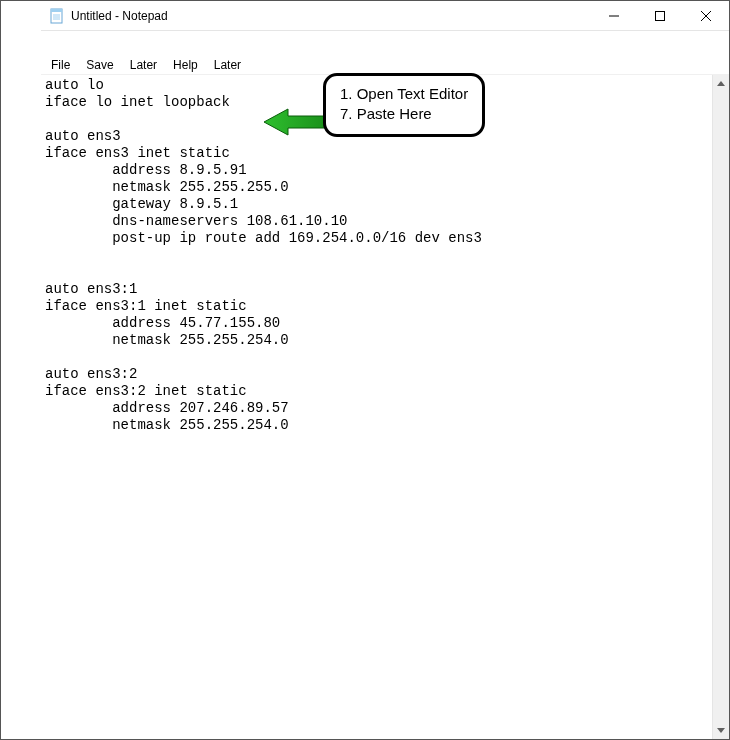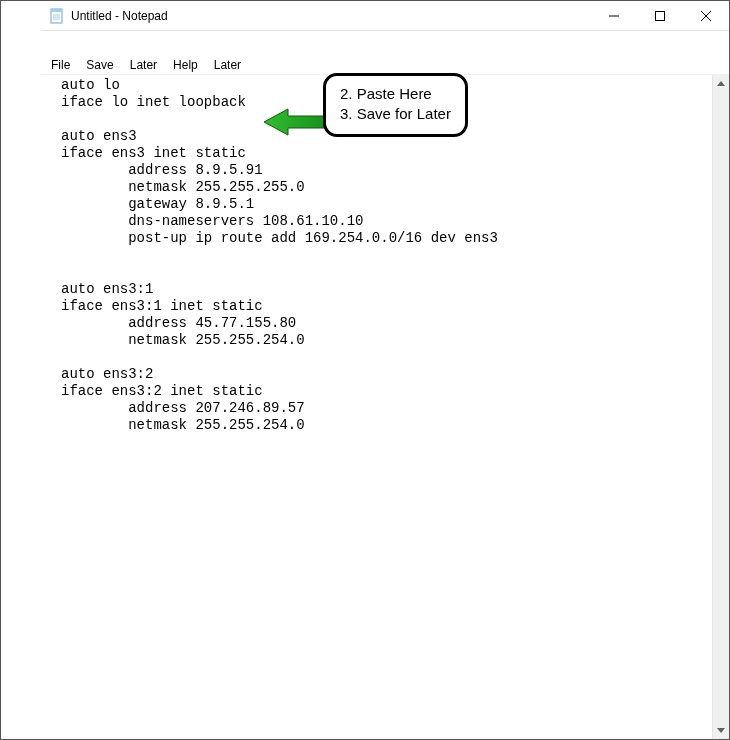--- a/index.html
+++ b/index.html
@@ -74,21 +74,20 @@
   }
   .editor {
     flex: 1;
     padding: 2px 4px;
     font-family: Consolas, "Courier New", monospace;
     font-size: 14px;
     line-height: 17px;
     white-space: pre;
     color: #000;
     overflow: hidden;
-    margin-left: 16px;
   }
   .vscroll {
     width: 17px;
     background: #f0f0f0;
     border-left: 1px solid #e5e5e5;
     position: relative;
   }
   .vscroll .arrow {
     height: 17px; width: 100%;
     display: flex; align-items: center; justify-content: center;
@@ -202,17 +201,17 @@
     <defs>
       <linearGradient id="g" x1="0" y1="0" x2="1" y2="0">
         <stop offset="0" stop-color="#2fbf2f"></stop>
         <stop offset="1" stop-color="#1a8f1a"></stop>
       </linearGradient>
     </defs>
     <polygon points="0,15 24,2 24,9 64,9 64,21 24,21 24,28" fill="url(#g)" stroke="#0a5d0a" stroke-width="1"></polygon>
   </svg>
 
   <div class="callout">
-    <div>2. Paste Here</div>
-    <div>3. Save for Later</div>
+    <div>1. Open Text Editor</div>
+    <div>7. Paste Here</div>
   </div>
 
 </div>
 
 </body></html>

